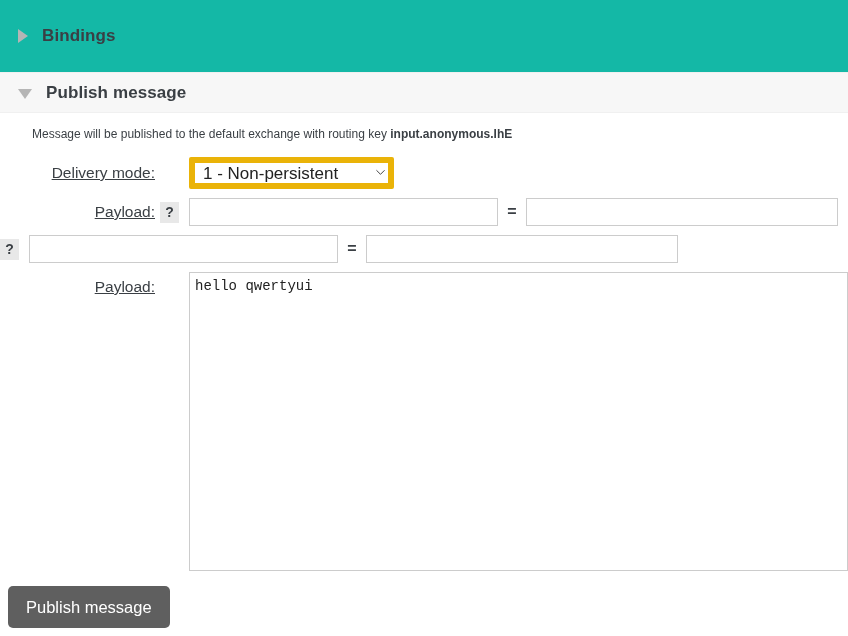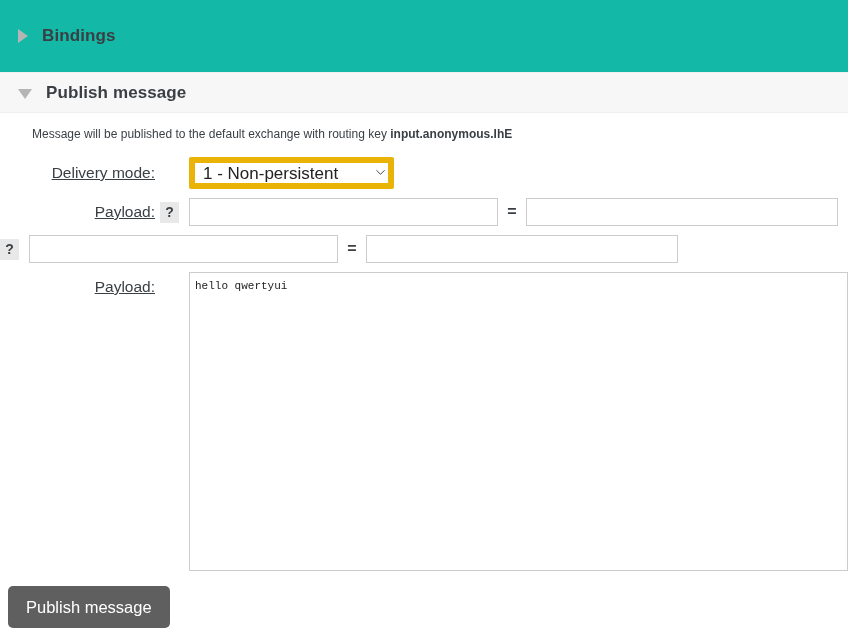--- a/index.html
+++ b/index.html
@@ -172,21 +172,21 @@
   }
   .payload-row .row-label {
     padding-top: 6px;
   }
   textarea.payload {
     width: 660px;
     height: 299px;
     border: 1px solid #cccccc;
     background: #ffffff;
     font-family: "Liberation Mono", monospace;
-    font-size: 11px;
+    font-size: 14px;
     line-height: 18px;
     color: #222;
     padding: 4px 5px;
     box-sizing: border-box;
     resize: none;
     border-radius: 0;
     overflow: hidden;
     white-space: pre;
   }
 

